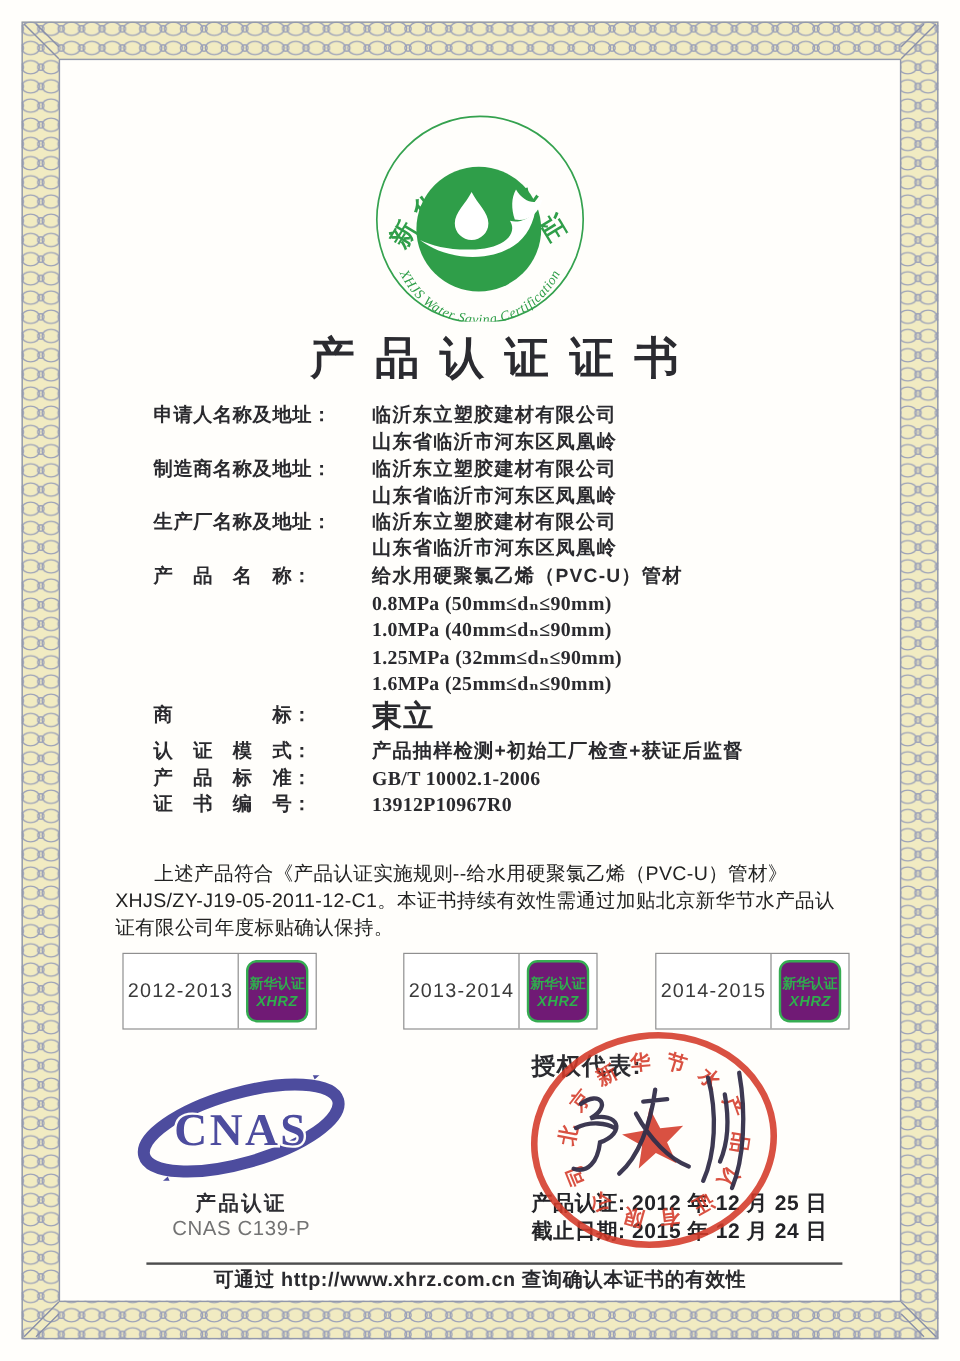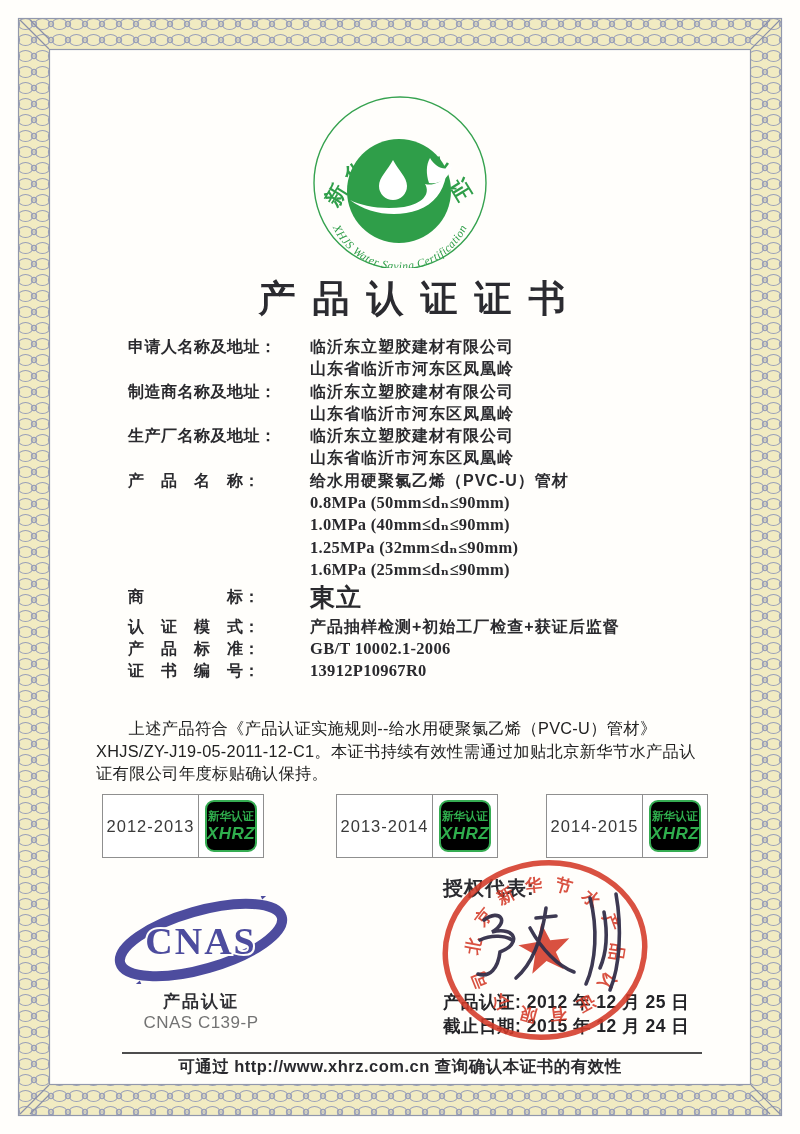--- a/index.html
+++ b/index.html
@@ -19,24 +19,24 @@
   .gap-b{margin-top:7px;}
   .brand .val{font-size:25px;font-weight:600;font-family:"Liberation Serif",serif;line-height:24px;}
   
   .statement{top:717px;left:96px;width:612px;font-size:16.3px;line-height:22.5px;
              font-weight:500;color:#222;text-indent:2em;letter-spacing:.3px;}
   
   .stickbox{top:794px;width:160px;height:62px;border:1px solid #8f8f8f;background:#fff;display:flex;}
   .stickbox .years{flex:1;display:flex;align-items:center;justify-content:center;
                    font-size:16.5px;letter-spacing:1px;color:#3a3a3a;font-weight:500;}
   .stickbox .sealcell{width:64px;border-left:1px solid #8f8f8f;display:flex;align-items:center;justify-content:center;}
-  .greenseal{width:48px;height:48px;border:2px solid #35ac52;border-radius:9px;background:#000000;
+  .greenseal{width:48px;height:48px;border:2px solid #35ac52;border-radius:9px;background:#701a75;
              display:flex;flex-direction:column;align-items:center;justify-content:center;color:#2fae4d;}
   .greenseal .l1{font-size:11.5px;font-weight:800;letter-spacing:0;}
-  .greenseal .l2{font-size:17px;font-weight:800;font-style:italic;letter-spacing:.5px;}
+  .greenseal .l2{font-size:12px;font-weight:800;font-style:italic;letter-spacing:.5px;}
   
   .cnas-wrap{top:896px;left:106px;width:190px;text-align:center;}
   .cnas-cap1{font-size:17px;font-weight:600;letter-spacing:2px;color:#2e2e33;margin-top:2px;}
   .cnas-cap2{font-size:17px;font-weight:500;color:#737373;letter-spacing:.5px;}
   .auth-label{top:875px;left:443px;font-size:20px;font-weight:700;color:#2b2b30;letter-spacing:1px;z-index:3;}
   .dates{top:991px;left:443px;font-size:17.5px;font-weight:700;line-height:23.5px;color:#232327;letter-spacing:.5px;z-index:3;}
   .footer-line{top:1052px;left:122px;width:580px;height:1.5px;background:#4d4d4d;}
   .footer-text{top:1056px;left:0;width:800px;text-align:center;font-size:16.5px;font-weight:600;color:#2a2a2e;letter-spacing:.5px;}
   .stamp{top:856px;left:440px;z-index:4;pointer-events:none;}
 </style>

